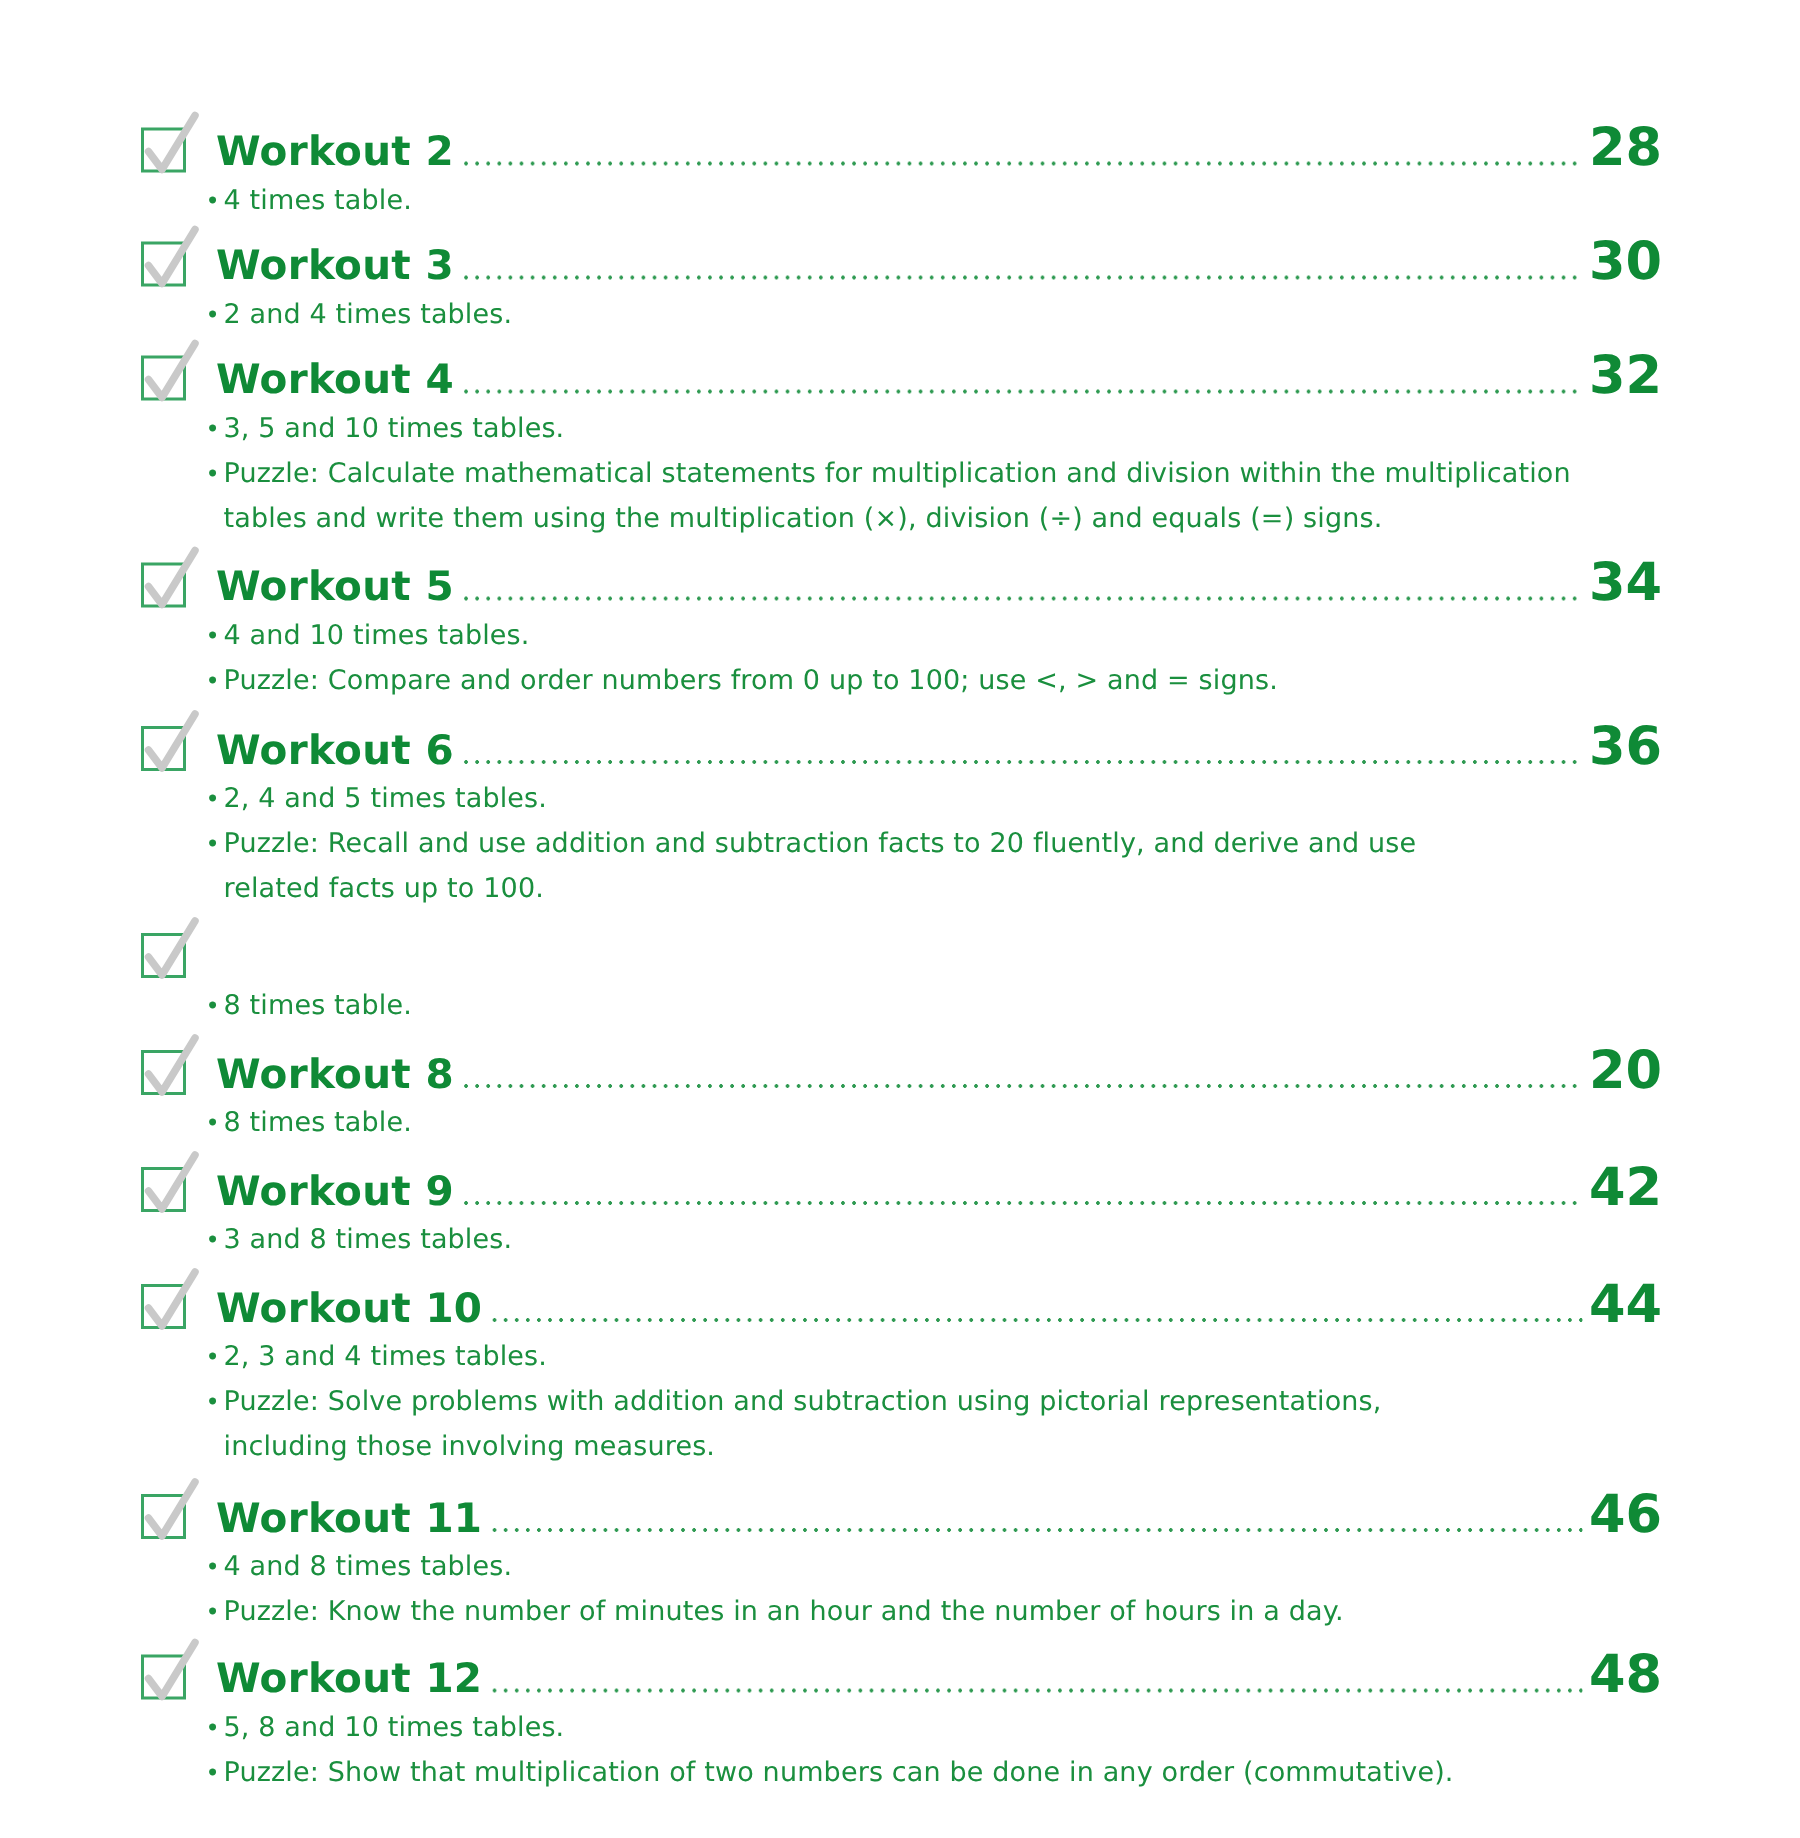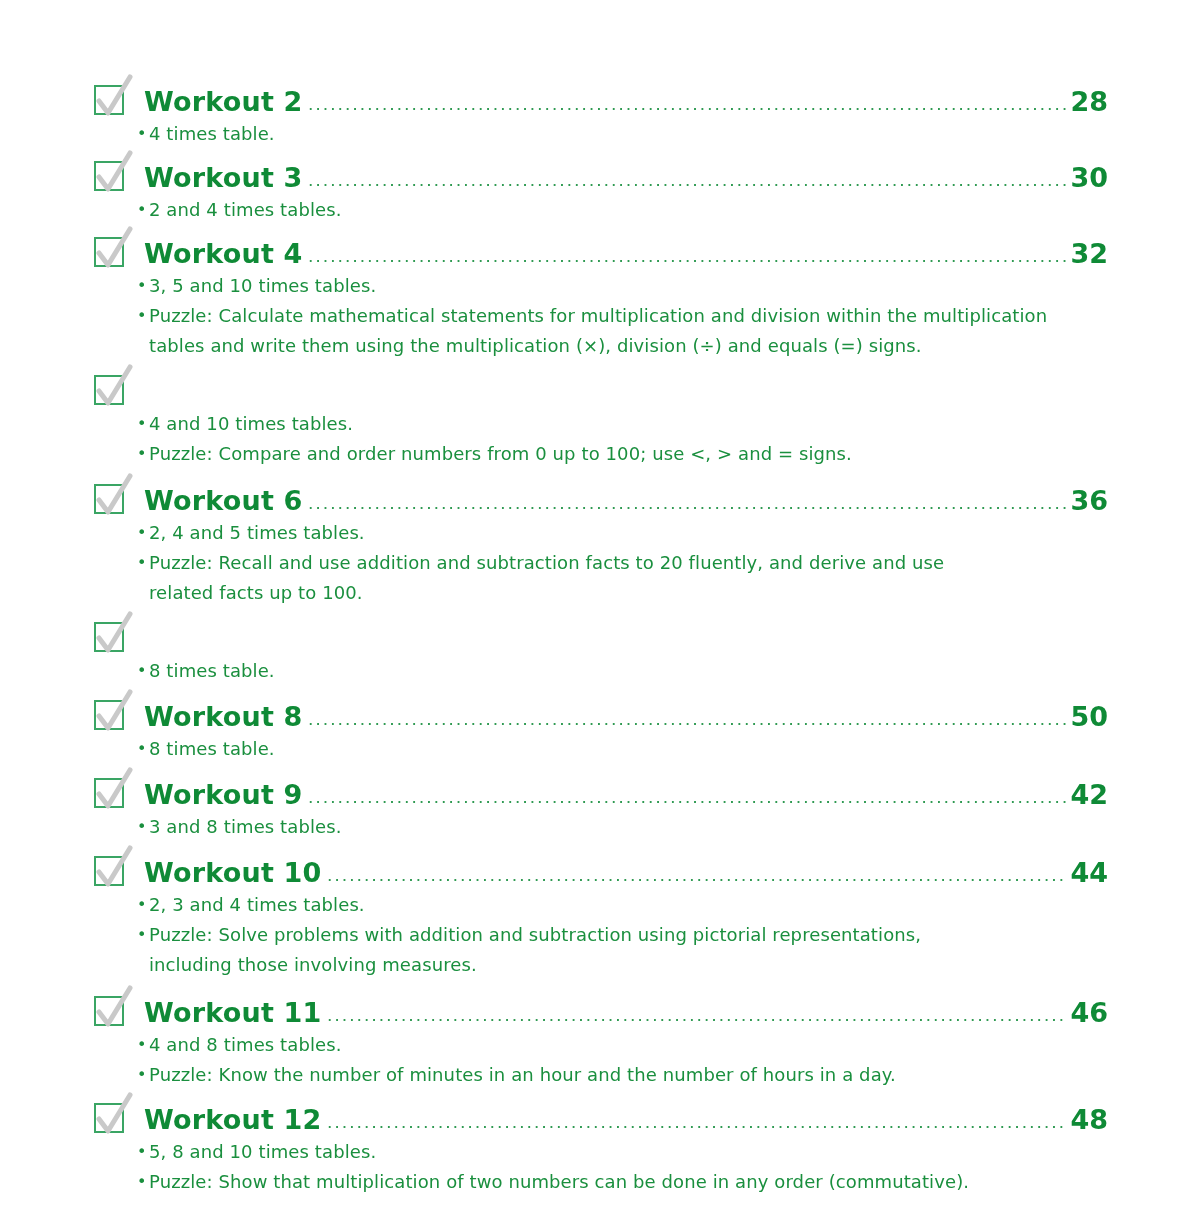--- a/index.html
+++ b/index.html
@@ -75,21 +75,21 @@
       background-image: radial-gradient(circle, #2f9a52 1.1px, transparent 1.4px);
       background-size: 7.4px 8px;
       background-repeat: repeat-x;
       background-position: left center;
       align-self: flex-end;
       margin-bottom: 6px;
     }
     .page {
       font-family: "DejaVu Sans", sans-serif;
       font-weight: bold;
-      font-size: 27px;
+      font-size: 35px;
       color: #0f8a36;
       line-height: 34px;
       white-space: nowrap;
     }
     .bullets {
       list-style: none;
       margin: 0;
       padding: 0;
       position: relative;
       left: 44px;
@@ -171,20 +171,25 @@
     </ul>
   </div>
 
   <div class="entry" style="top:354px;">
     <div class="heading-row">
       <span class="checkbox">
         <svg viewBox="0 0 40 44">
             <path d="M5 26 L14 38 L36 2" fill="none" stroke="#c9c9c9" stroke-width="5" stroke-linecap="round" stroke-linejoin="round"></path>
           </svg>
       </span>
+      <div class="title-line">
+        <span class="title">Workout 5</span>
+        <span class="leader"></span>
+        <span class="page">34</span>
+      </div>
     </div>
     <ul class="bullets">
       <li><span class="dot">•</span><span>4 and 10 times tables.</span></li>
       <li><span class="dot">•</span><span>Puzzle:  Compare and order numbers from 0 up to 100; use &lt;, &gt; and = signs.</span></li>
     </ul>
   </div>
 
   <div class="entry" style="top:463px;">
     <div class="heading-row">
       <span class="checkbox">
@@ -220,21 +225,21 @@
   <div class="entry" style="top:679px;">
     <div class="heading-row">
       <span class="checkbox">
         <svg viewBox="0 0 40 44">
             <path d="M5 26 L14 38 L36 2" fill="none" stroke="#c9c9c9" stroke-width="5" stroke-linecap="round" stroke-linejoin="round"></path>
           </svg>
       </span>
       <div class="title-line">
         <span class="title">Workout 8</span>
         <span class="leader"></span>
-        <span class="page">50</span>
+        <span class="page">20</span>
       </div>
     </div>
     <ul class="bullets">
       <li><span class="dot">•</span><span>8 times table.</span></li>
     </ul>
   </div>
 
   <div class="entry" style="top:757px;">
     <div class="heading-row">
       <span class="checkbox">

